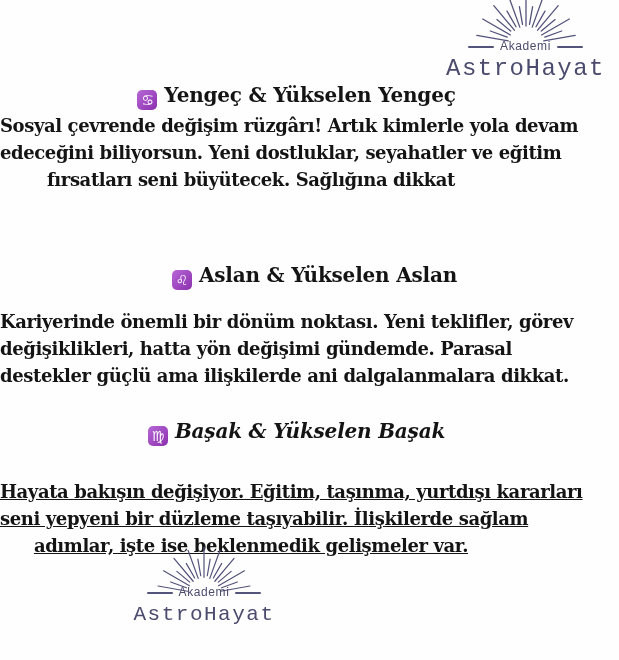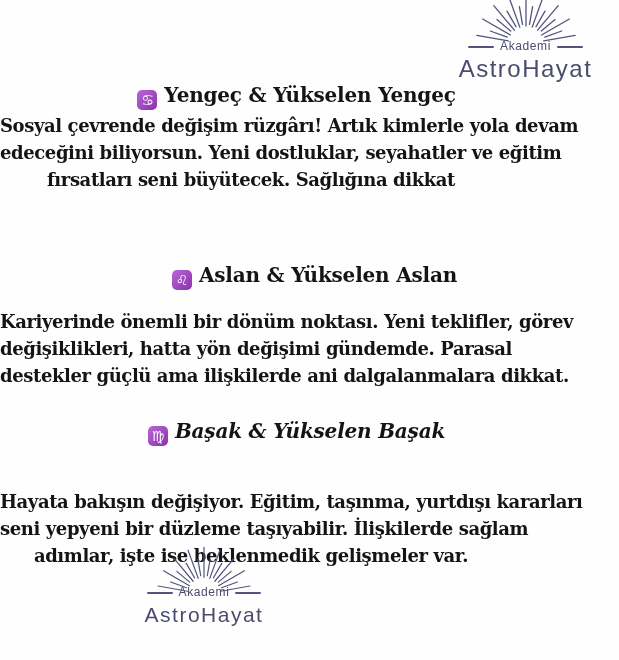--- a/index.html
+++ b/index.html
@@ -36,35 +36,36 @@
     text-align:center;
     font-weight:bold;font-size:18px;line-height:27px;
     letter-spacing:-0.4px;
     white-space:pre;
   }
   .heading-1{top:66px;}
   .para-1{top:112px;}
   .heading-2{top:246px;padding-left:18px;}
   .para-2{top:308px;}
   .heading-3{top:402px;font-style:italic;}
-  .para-3{top:488px;}
+  .para-3{top:478px;text-decoration:underline;}
 
   .logo{
     position:absolute;
     display:flex;flex-direction:column;align-items:center;
     color:#4b4b6e;
     font-family:"Liberation Sans",sans-serif;
   }
   .logo .sunburst{display:block;}
   .akademi-row{display:flex;align-items:center;gap:6px;}
   .dash{width:26px;height:2px;background:#53537b;border-radius:1px;}
   .akademi-label{font-size:12px;letter-spacing:0.6px;line-height:13px;}
   .astrohayat-wordmark{
     letter-spacing:1.5px;
     font-weight:400;
+    font-family:Liberation Mono, monospace;
   }
   .logo-top{left:438px;top:-14px;width:175px;}
   .logo-top .akademi-row{margin-top:-6px;}
   .logo-top .astrohayat-wordmark{font-size:24px;line-height:28px;margin-top:2px;}
   .logo-bottom{left:118px;top:540px;width:172px;}
   .logo-bottom .akademi-row{margin-top:-10px;}
   .logo-bottom .astrohayat-wordmark{font-size:21px;line-height:25px;margin-top:3px;}
 </style>
 </head>
 <body>

